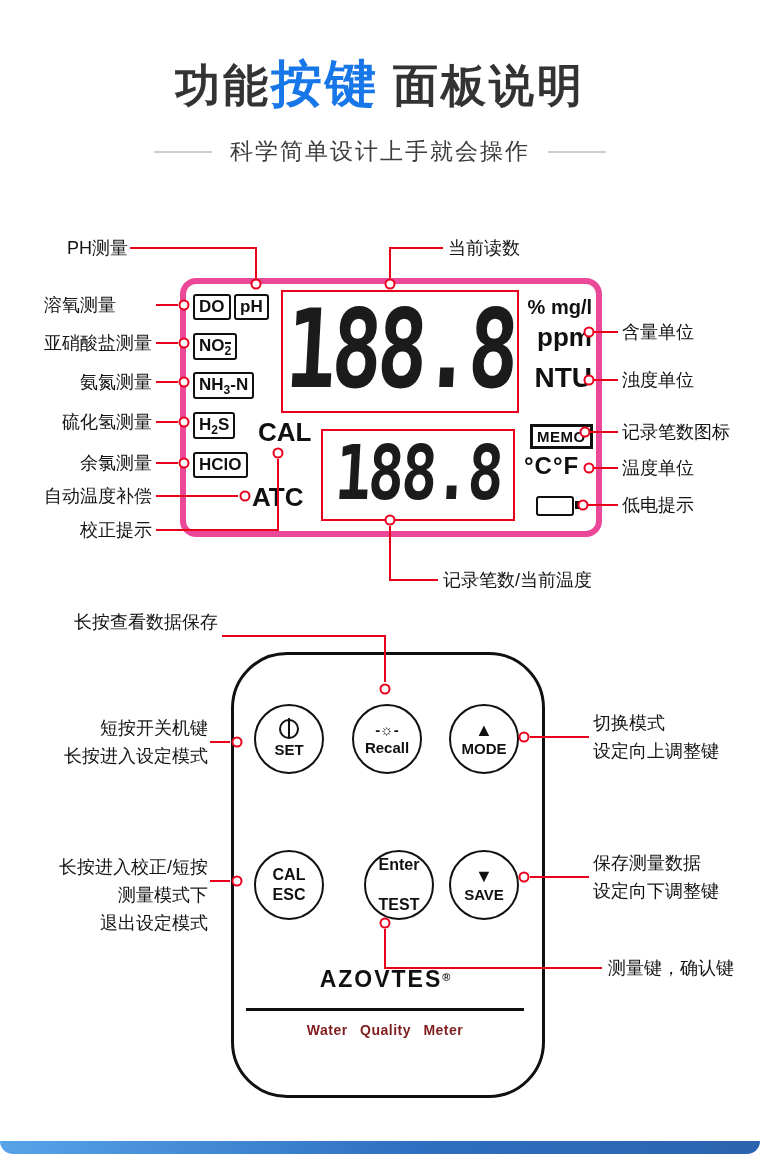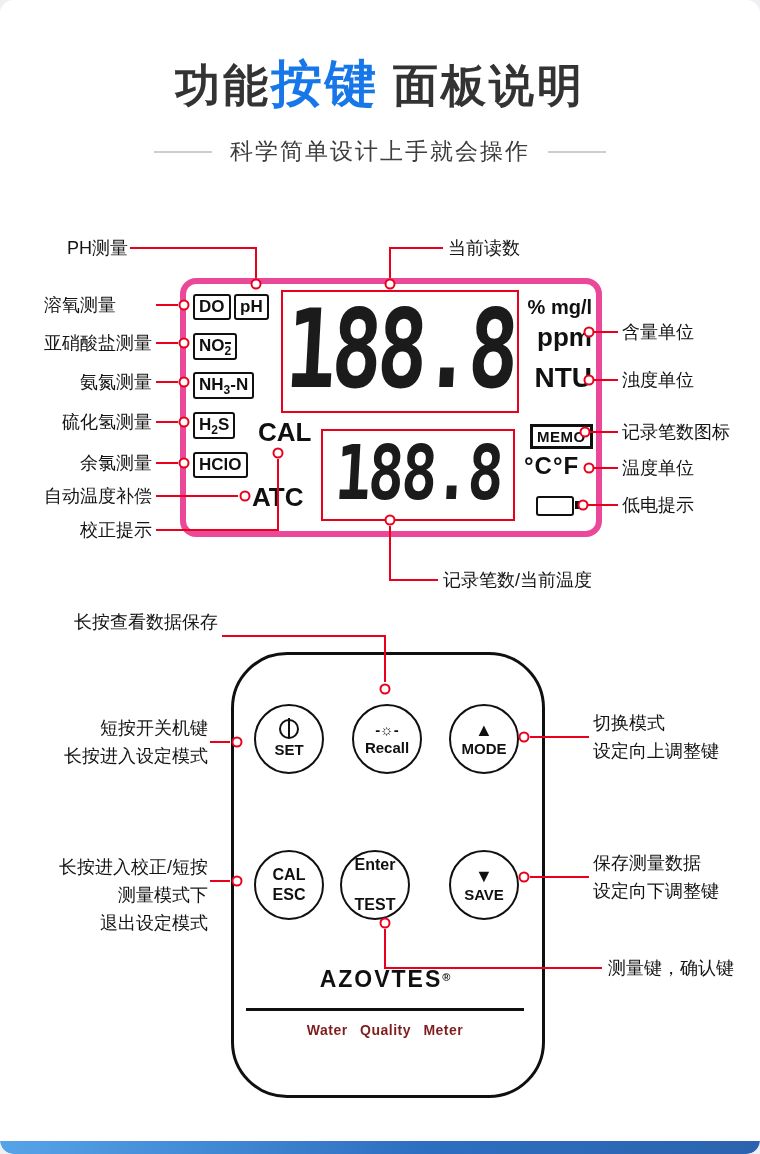--- a/index.html
+++ b/index.html
@@ -1,17 +1,17 @@
 <!DOCTYPE html>
 <html><head>
 <meta charset="utf-8">
 <style>
   html,body{margin:0;padding:0;background:#eef0f2;}
   .page{position:relative;width:760px;height:1154px;margin:0 auto;background:#ffffff;
-        border-radius:14px;overflow:hidden;font-family:"Liberation Sans","DejaVu Sans",sans-serif;color:#141414;}
+        border-radius:2px;overflow:hidden;font-family:"Liberation Sans","DejaVu Sans",sans-serif;color:#141414;}
   .abs{position:absolute;}
   
   .title{text-align:center;font-weight:700;font-size:45px;color:#333;letter-spacing:3px;}
   .title .accent{color:#1777e9;font-size:51px;}
   .title .part3{margin-left:14px;}
   .subtitle-row{display:flex;align-items:center;justify-content:center;gap:18px;}
   .h-rule{width:58px;height:2px;background:#cdcdcd;display:inline-block;}
   .subtitle{font-size:23px;color:#3d3d3d;letter-spacing:2px;}
   
   .callout{font-size:18px;color:#141414;line-height:28px;white-space:nowrap;}
@@ -138,21 +138,21 @@
     <span class="btn-label">Recall</span>
   </div>
   <div class="btn" style="left:449px;top:704px;">
     <span class="btn-icon" style="font-size:18px;line-height:20px;">▲</span>
     <span class="btn-label">MODE</span>
   </div>
   <div class="btn" style="left:254px;top:850px;">
     <span class="btn-line">CAL</span>
     <span class="btn-line">ESC</span>
   </div>
-  <div class="btn" style="left:340px;top:850px;gap:20px;">
+  <div class="btn" style="left:364px;top:850px;gap:20px;">
     <span class="btn-line">Enter</span>
     <span class="btn-line">TEST</span>
   </div>
   <div class="btn" style="left:449px;top:850px;">
     <span class="btn-icon" style="font-size:18px;line-height:20px;">▼</span>
     <span class="btn-label">SAVE</span>
   </div>
 
   <div class="abs" style="left:231px;top:966px;width:308px;text-align:center;">
     <span class="brand-text">AZOVTES</span><span class="brand-reg">®</span>

